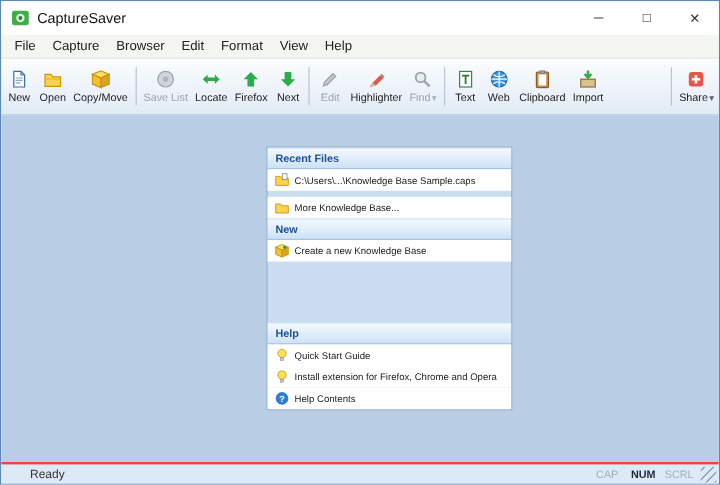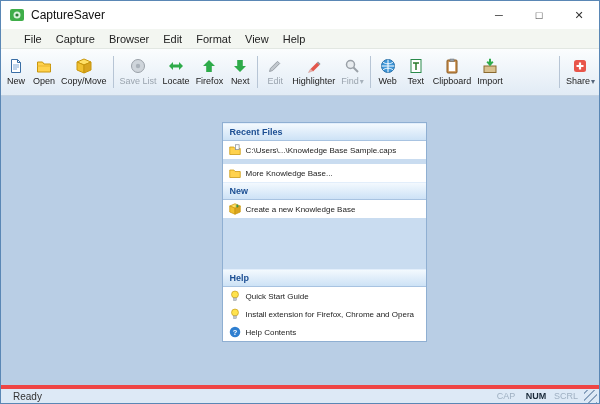--- a/index.html
+++ b/index.html
@@ -9,21 +9,21 @@
   .window { width:600px; height:404px; border:1px solid #5a87b5; display:flex; flex-direction:column; background:#fff; overflow:hidden; }
 
   
   .titlebar { flex:0 0 28px; background:#ffffff; display:flex; align-items:center; padding-left:8px; gap:6px; }
   .app-icon { width:16px; height:16px; display:inline-flex; }
   .title { font-size:12px; color:#111; }
   .win-controls { margin-left:auto; display:flex; height:100%; }
   .win-btn { width:40px; height:100%; display:flex; align-items:center; justify-content:center; font-size:11px; color:#333; background:transparent; border:none; }
 
   
-  .menubar { flex:0 0 20px; background:#f3f6f1; display:flex; align-items:center; padding-left:16px; font-size:11px; border-bottom:1px solid #e2e7e2; }
+  .menubar { flex:0 0 20px; background:#f3f6f1; display:flex; align-items:center; padding-left:4px; font-size:11px; border-bottom:1px solid #e2e7e2; }
   .menu-item { padding:2px 7px; color:#222; }
 
   
   .toolbar { flex:0 0 47px; background:linear-gradient(#fbfdfe,#e1ebf5); border-bottom:1px solid #c3d2e2; display:flex; align-items:stretch; padding:2px 1px; overflow:hidden; }
   .tbtn { display:flex; flex-direction:column; align-items:center; justify-content:center; gap:2px; padding:0 3px; min-width:28px; font-size:9px; color:#222; white-space:nowrap; }
   .tbtn.disabled { color:#9aa4ae; }
   .ticon { height:16px; display:flex; align-items:center; }
   .tlabel-row { display:flex; align-items:center; gap:1px; }
   .dd { font-size:8px; color:#55657a; }
   .tbtn.disabled .dd { color:#a8b2bc; }
@@ -33,21 +33,21 @@
   
   .main { flex:1; background:#b9cee5; display:flex; justify-content:center; align-items:flex-start; padding-top:26px;padding-left:48px; }
   .panel { width:205px; height:220px; background:#c9dcf0; border:1px solid #8fafd2; display:flex; flex-direction:column; }
   .sec-header { background:linear-gradient(#f3f9fe,#cde2f6); border-top:1px solid #e2eefb; border-bottom:1px solid #a8c3e1; color:#1c4f93; font-weight:bold; font-size:9px; padding:3px 7px; }
   .item { background:#fff; display:flex; align-items:center; gap:5px; padding:3px 6px; font-size:8px; color:#222; white-space:nowrap; overflow:hidden; }
   .items-recent .item:first-child { margin-bottom:5px; }
   .p-icon { width:12px; height:12px; flex:0 0 12px; display:inline-flex; }
   .flexgap { flex:1; }
 
   
-  .statusbar { flex:0 0 18px; background:#dde9f6; border-top:4px solid #ef4444; display:flex; align-items:center; font-size:10px; color:#333; padding:0 2px 0 12px; }
+  .statusbar { flex:0 0 18px; background:#dde9f6; border-top:2px solid #ef4444; display:flex; align-items:center; font-size:10px; color:#333; padding:0 2px 0 24px; }
   .status-inds { margin-left:auto; display:flex; align-items:center; }
   .ind { width:30px; text-align:center; color:#9fb0c2; font-size:9px; }
   .ind.active { color:#1a2a3a; font-weight:bold; }
   .resize-grip { width:13px; height:13px; margin-left:3px; align-self:flex-end;
     background:repeating-linear-gradient(135deg, transparent 0 2px, #8aa3bf 2px 3px, transparent 3px 5px); }
   svg { display:block; }
 </style>
 </head>
 <body>
 
@@ -203,38 +203,38 @@
         <span>Find</span>
         <span class="dd">▾</span>
       </span>
     </div>
 
     <div class="tsep"></div>
 
     <div class="tbtn">
       <span class="ticon">
         <svg viewBox="0 0 16 16" width="16" height="16">
+            <rect x="3" y="1.5" width="10" height="13" fill="#fff" stroke="#2a8a4a"></rect>
+            <path d="M5 5h6M8 5v7" stroke="#2a7a2a" stroke-width="1.5" fill="none"></path>
+          </svg>
+      </span>
+      <span class="tlabel-row">
+          <span>Text</span>
+        </span>
+    </div>
+
+    <div class="tbtn">
+      <span class="ticon">
+        <svg viewBox="0 0 16 16" width="16" height="16">
             <circle cx="8" cy="8" r="6.5" fill="#3f97d9" stroke="#1f6aa5"></circle>
             <path d="M1.5 8h13M8 1.5v13M3.2 4.3c2.8 2 6.8 2 9.6 0M3.2 11.7c2.8-2 6.8-2 9.6 0" stroke="#fff" fill="none" stroke-width="1"></path>
           </svg>
       </span>
       <span class="tlabel-row">
           <span>Web</span>
-        </span>
-    </div>
-
-    <div class="tbtn">
-      <span class="ticon">
-        <svg viewBox="0 0 16 16" width="16" height="16">
-            <rect x="3" y="1.5" width="10" height="13" fill="#fff" stroke="#2a8a4a"></rect>
-            <path d="M5 5h6M8 5v7" stroke="#2a7a2a" stroke-width="1.5" fill="none"></path>
-          </svg>
-      </span>
-      <span class="tlabel-row">
-          <span>Text</span>
         </span>
     </div>
 
 
     <div class="tbtn">
       <span class="ticon">
         <svg viewBox="0 0 16 16" width="16" height="16">
             <rect x="3" y="2" width="10" height="13" rx="1" fill="#c98f4e" stroke="#8a5a20"></rect>
             <rect x="4.8" y="4" width="6.4" height="9.2" fill="#fff"></rect>
             <rect x="6" y="1" width="4" height="2.4" fill="#9aa1a8" stroke="#6a7077" stroke-width="0.5"></rect>

